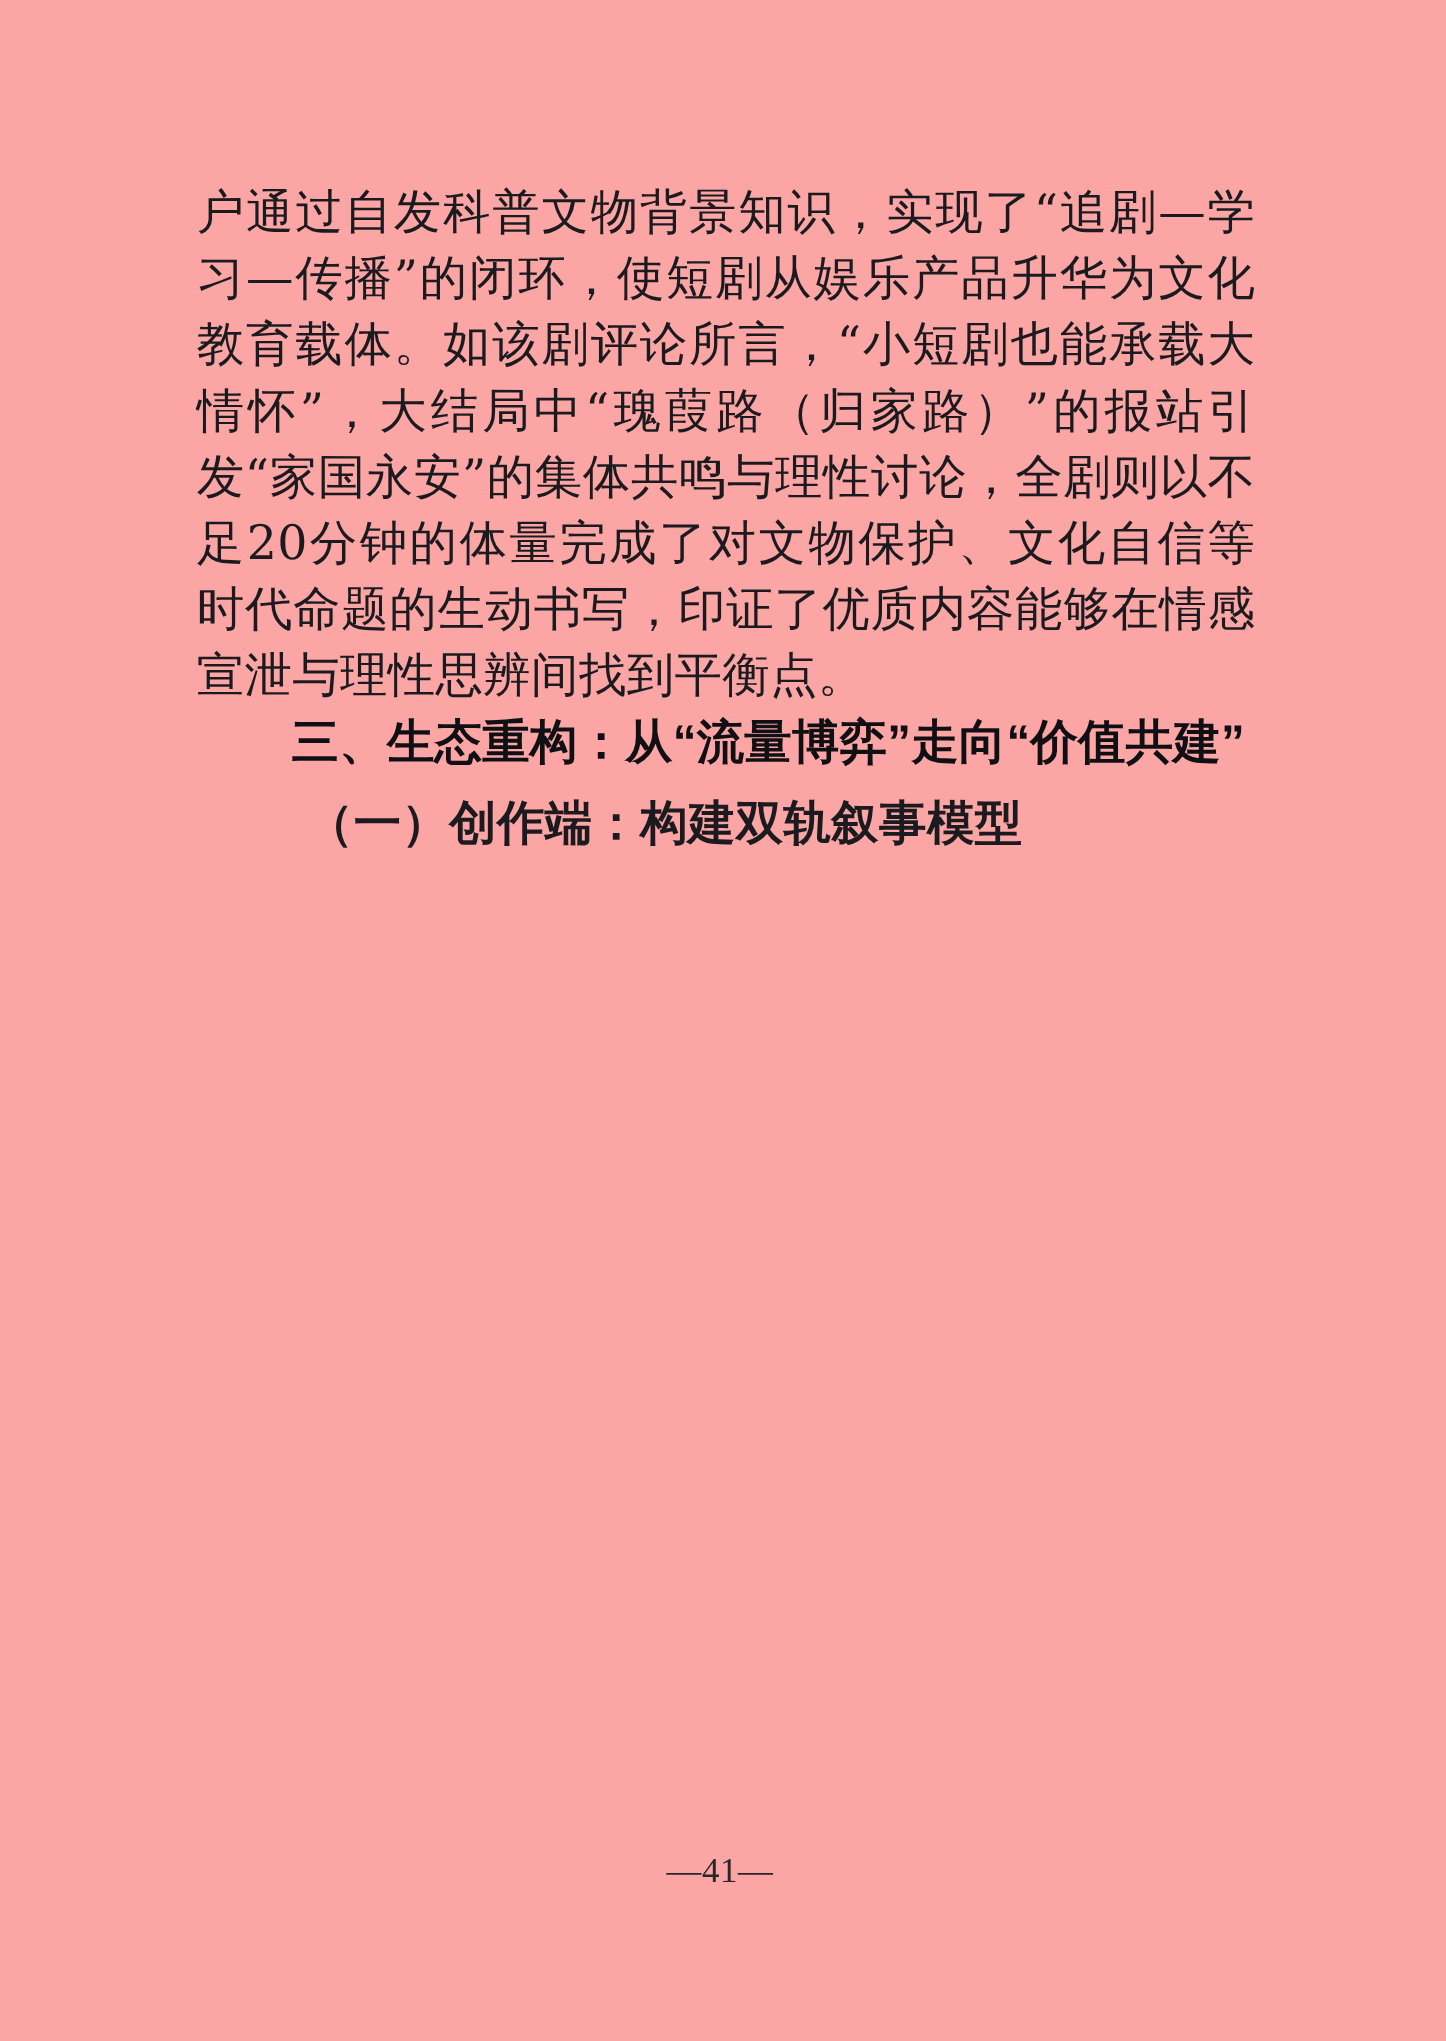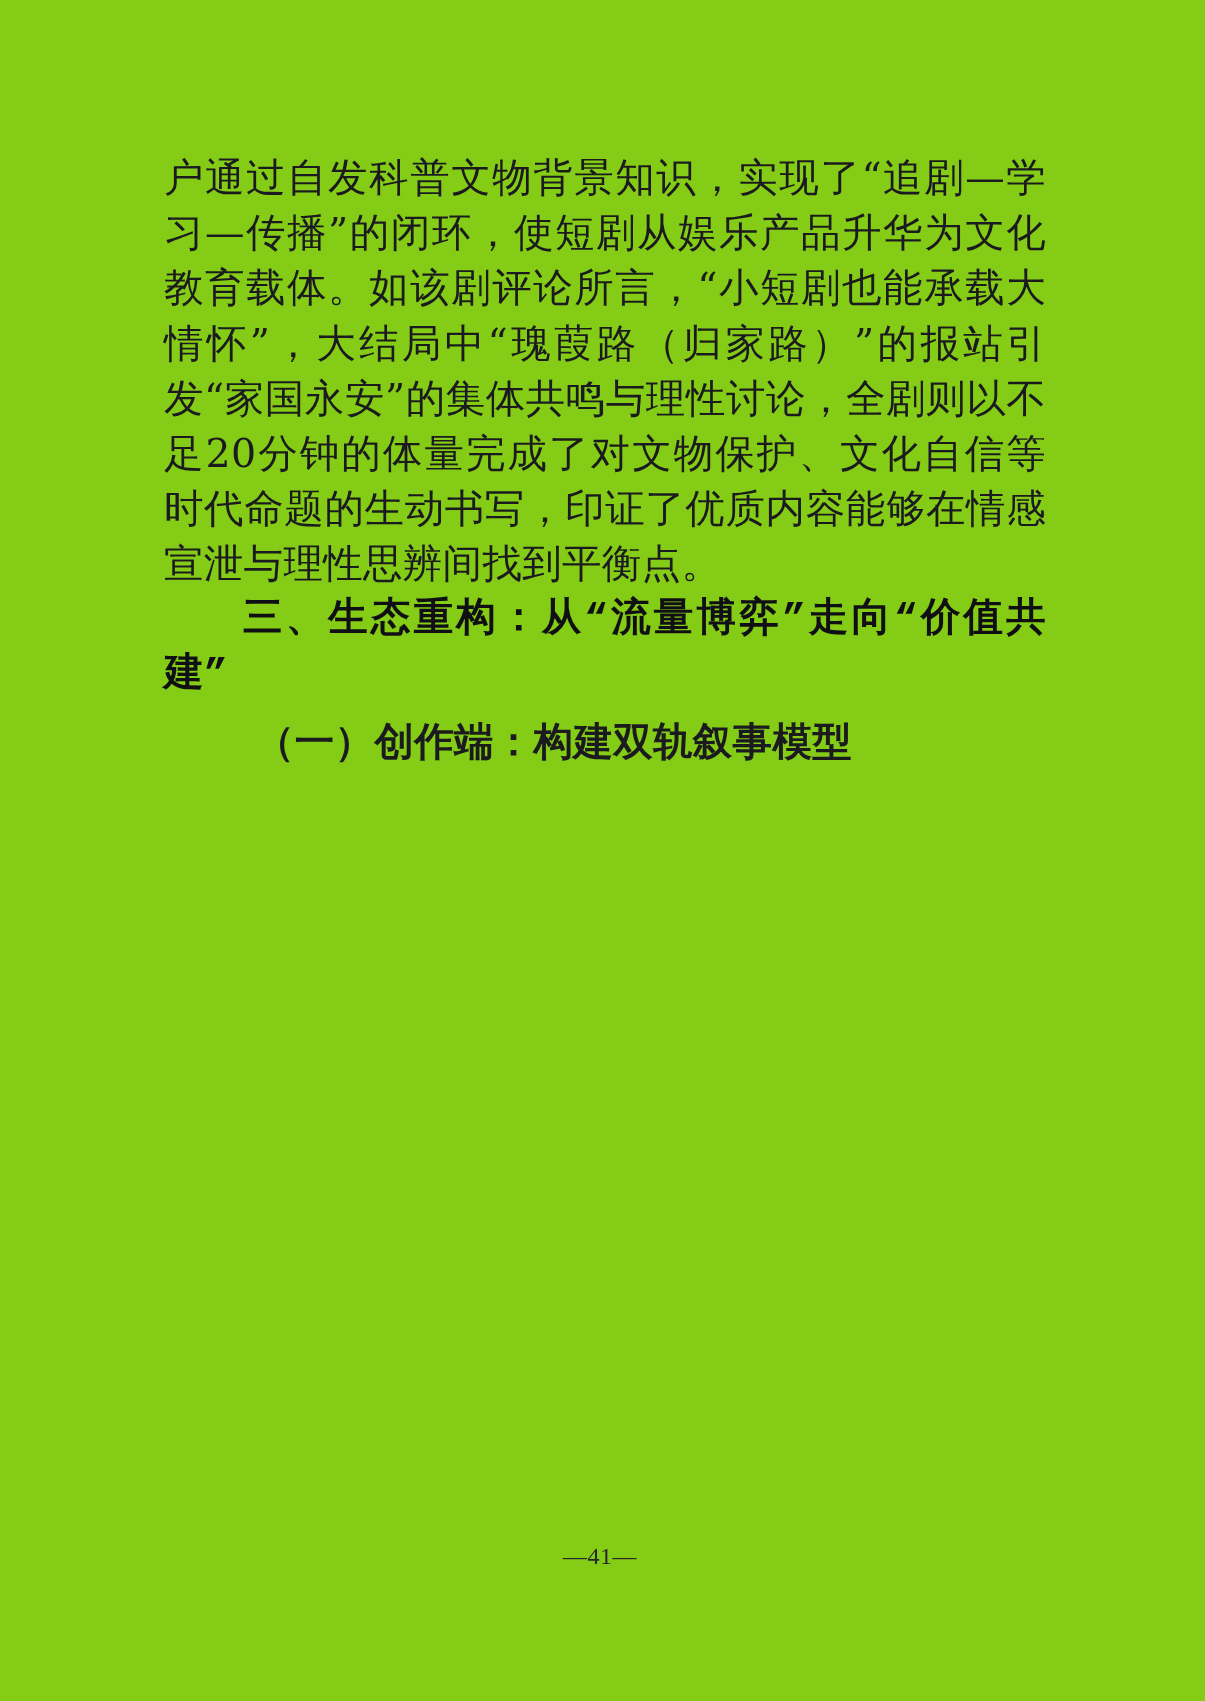--- a/index.html
+++ b/index.html
@@ -7,21 +7,21 @@
     padding: 0;
     background: #ffffff;
   }
   body {
     font-family: "DejaVu Serif", "Liberation Serif", serif;
   }
   .page {
     position: relative;
     width: 1205px;
     height: 1701px;
-    background: #84cc16;
+    background: #fca5a5;
     overflow: hidden;
     box-sizing: border-box;
   }
   .content {
     position: absolute;
     left: 164px;
     top: 150px;
     width: 882px;
   }
   
@@ -36,21 +36,21 @@
     margin: 0;
     letter-spacing: 0.3px;
     font-synthesis: none;
     -webkit-font-smoothing: antialiased;
   }
   .para.cont {
     text-indent: 0;
   }
   
   .h-main {
-    font-family: Liberation Mono, monospace;
+    font-family: Liberation Sans, sans-serif;
     font-size: 39.5px;
     line-height: 55.2px;
     font-weight: 700;
     color: #101014;
     text-align: justify;
     text-justify: inter-character;
     text-indent: 2em;
     margin: 0;
     letter-spacing: 0.2px;
   }
@@ -64,21 +64,21 @@
     margin: 12px;
     letter-spacing: 0.3px;
   }
   .page-number {
     position: absolute;
     left: 0;
     right: 5px;
     top: 1543px;
     text-align: center;
     font-family: "Liberation Serif", "DejaVu Serif", serif;
-    font-size: 24px;
+    font-size: 29px;
     color: #26262b;
     letter-spacing: 0.5px;
   }
 </style>
 </head>
 <body>
 
 <div class="page">
   <div class="content">
 

